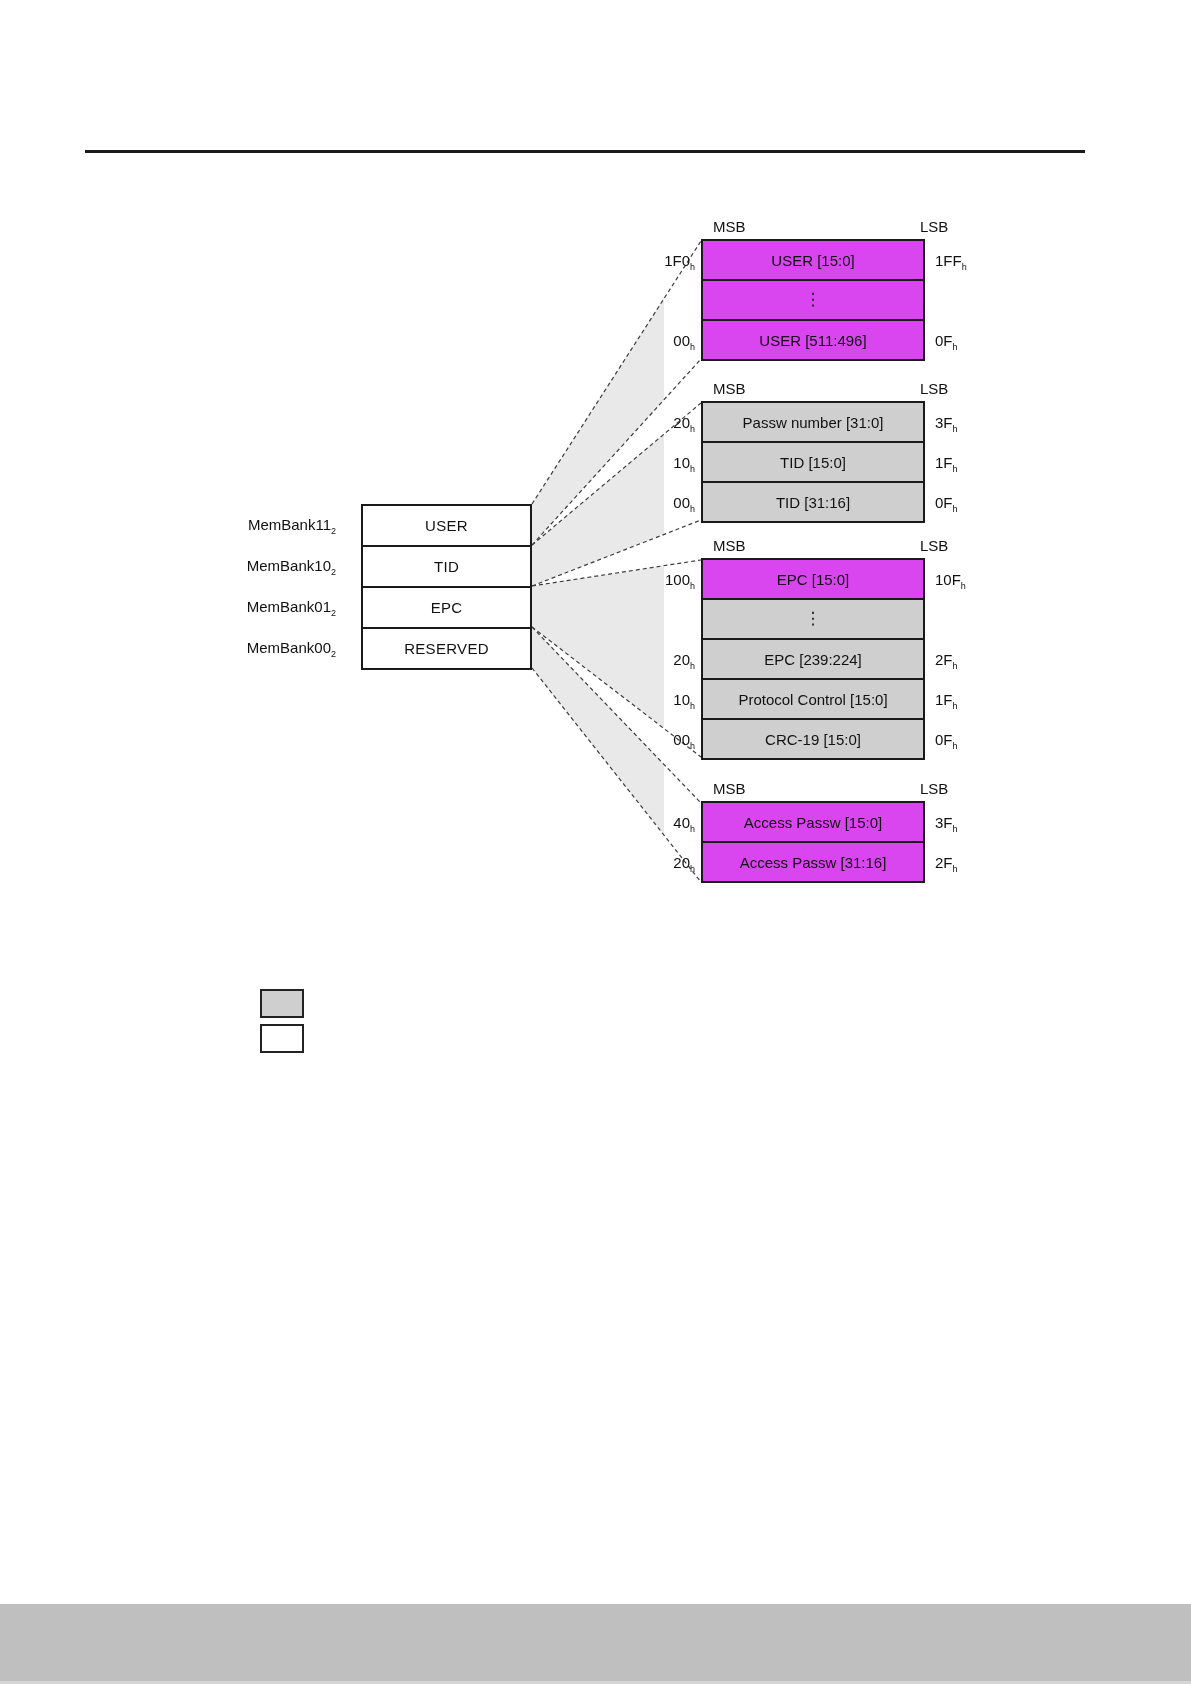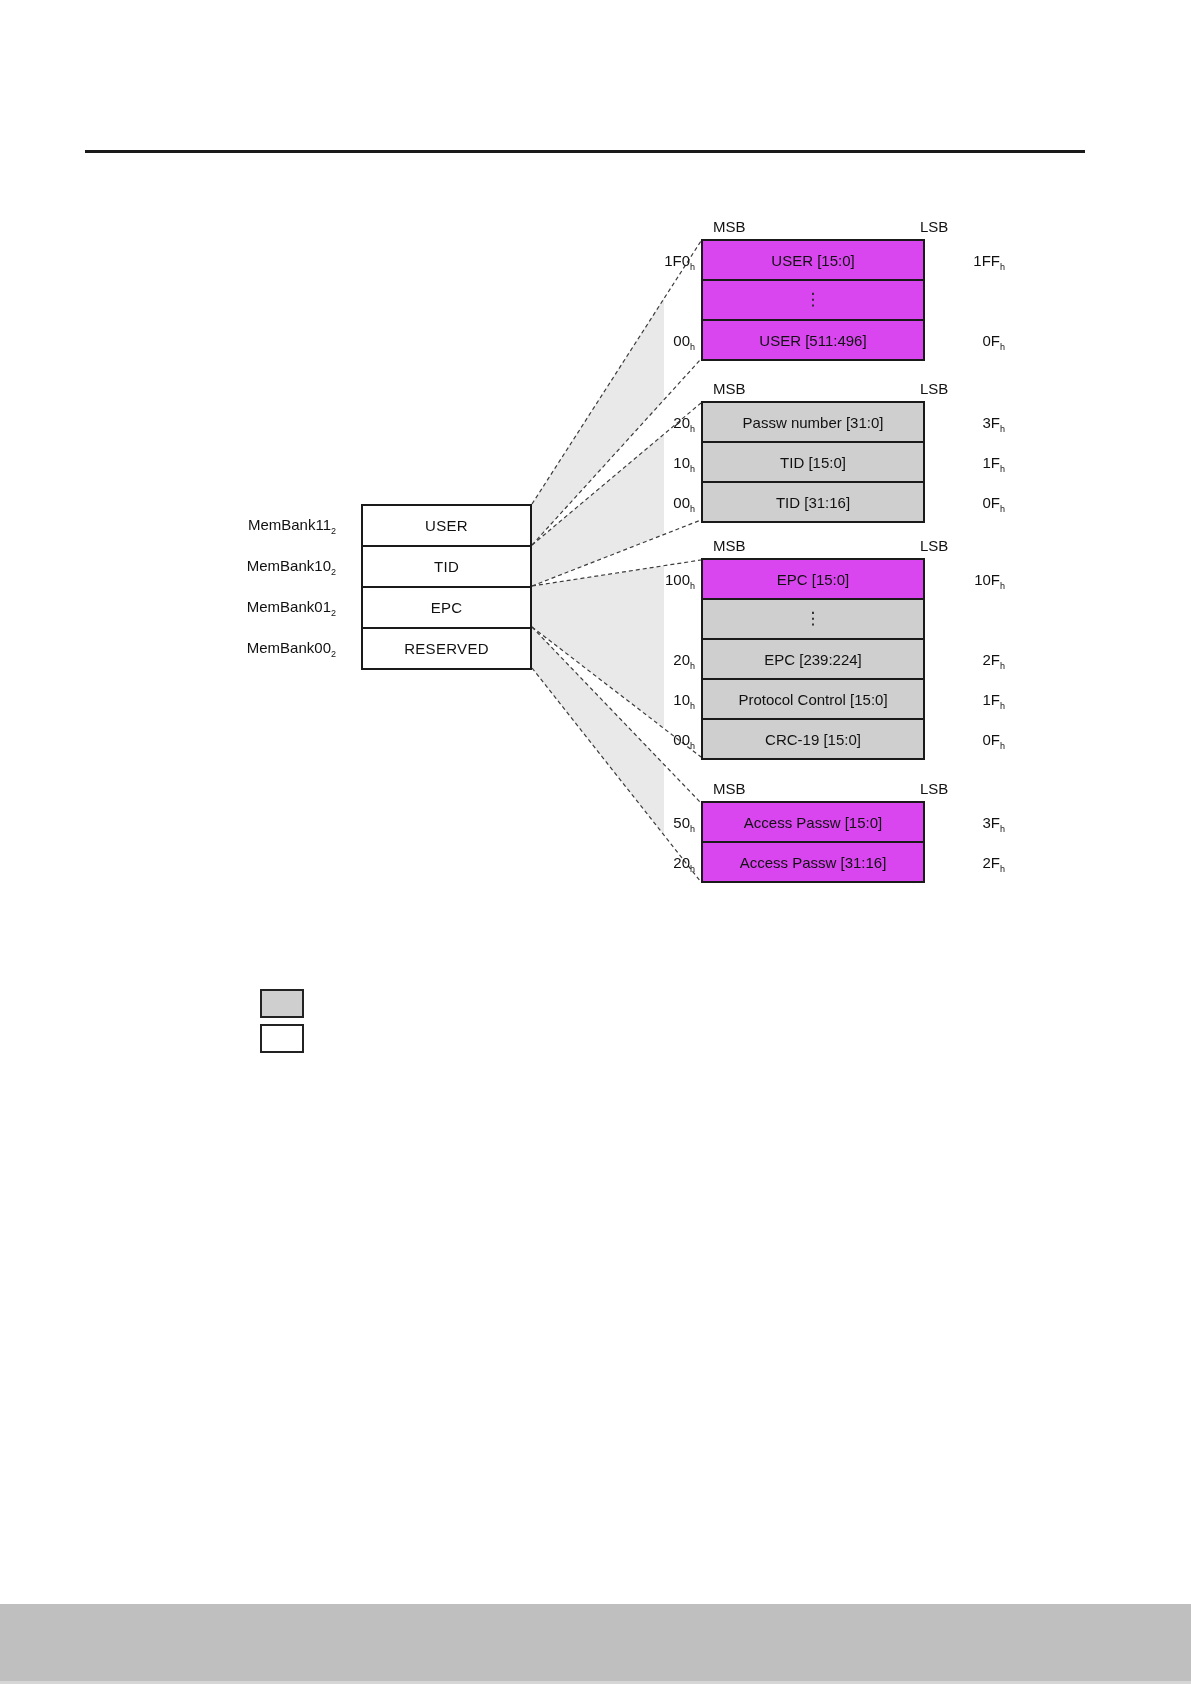--- a/index.html
+++ b/index.html
@@ -31,21 +31,21 @@
     box-sizing:border-box;height:42px;margin-top:-2px;border:2px solid #1a1a1a;
     background:#d946ef;position:relative;display:flex;align-items:center;justify-content:center;
     font-size:15px;
   }
   .row:first-child{margin-top:0;}
   .row.shaded{background:#cfcfcf;}
   .addr{
     position:absolute;left:-70px;width:62px;text-align:right;font-size:15px;
   }
   .raddr{
-    position:absolute;left:232px;width:70px;text-align:right;font-size:15px;
+    position:absolute;left:232px;width:70px;text-align:left;font-size:15px;
   }
   .dots{font-size:17px;line-height:10px;color:#222;}
 
   
   .legend-swatch{position:absolute;width:44px;height:29px;box-sizing:border-box;border:2px solid #222;}
   .legend-shaded{left:260px;top:989px;background:#cfcfcf;}
   .legend-unshaded{left:260px;top:1024px;background:#ffffff;}
 
   
   .footer-bar{position:absolute;left:0;top:1604px;width:1191px;height:80px;background:#bfbfbf;}
@@ -158,21 +158,21 @@
     <span class="addr"><span>00</span><sub class="s">h</sub></span>
     <span>CRC-19 [15:0]</span>
     <span class="raddr"><span>0F</span><sub class="s">h</sub></span>
   </div>
 </div>
 
 <div class="group" style="top:803px">
   <div class="msb">MSB</div>
   <div class="lsb">LSB</div>
   <div class="row">
-    <span class="addr"><span>50</span><sub class="s">h</sub></span>
+    <span class="addr"><span>40</span><sub class="s">h</sub></span>
     <span>Access Passw [15:0]</span>
     <span class="raddr"><span>3F</span><sub class="s">h</sub></span>
   </div>
   <div class="row">
     <span class="addr"><span>20</span><sub class="s">h</sub></span>
     <span>Access Passw [31:16]</span>
     <span class="raddr"><span>2F</span><sub class="s">h</sub></span>
   </div>
 </div>
 

